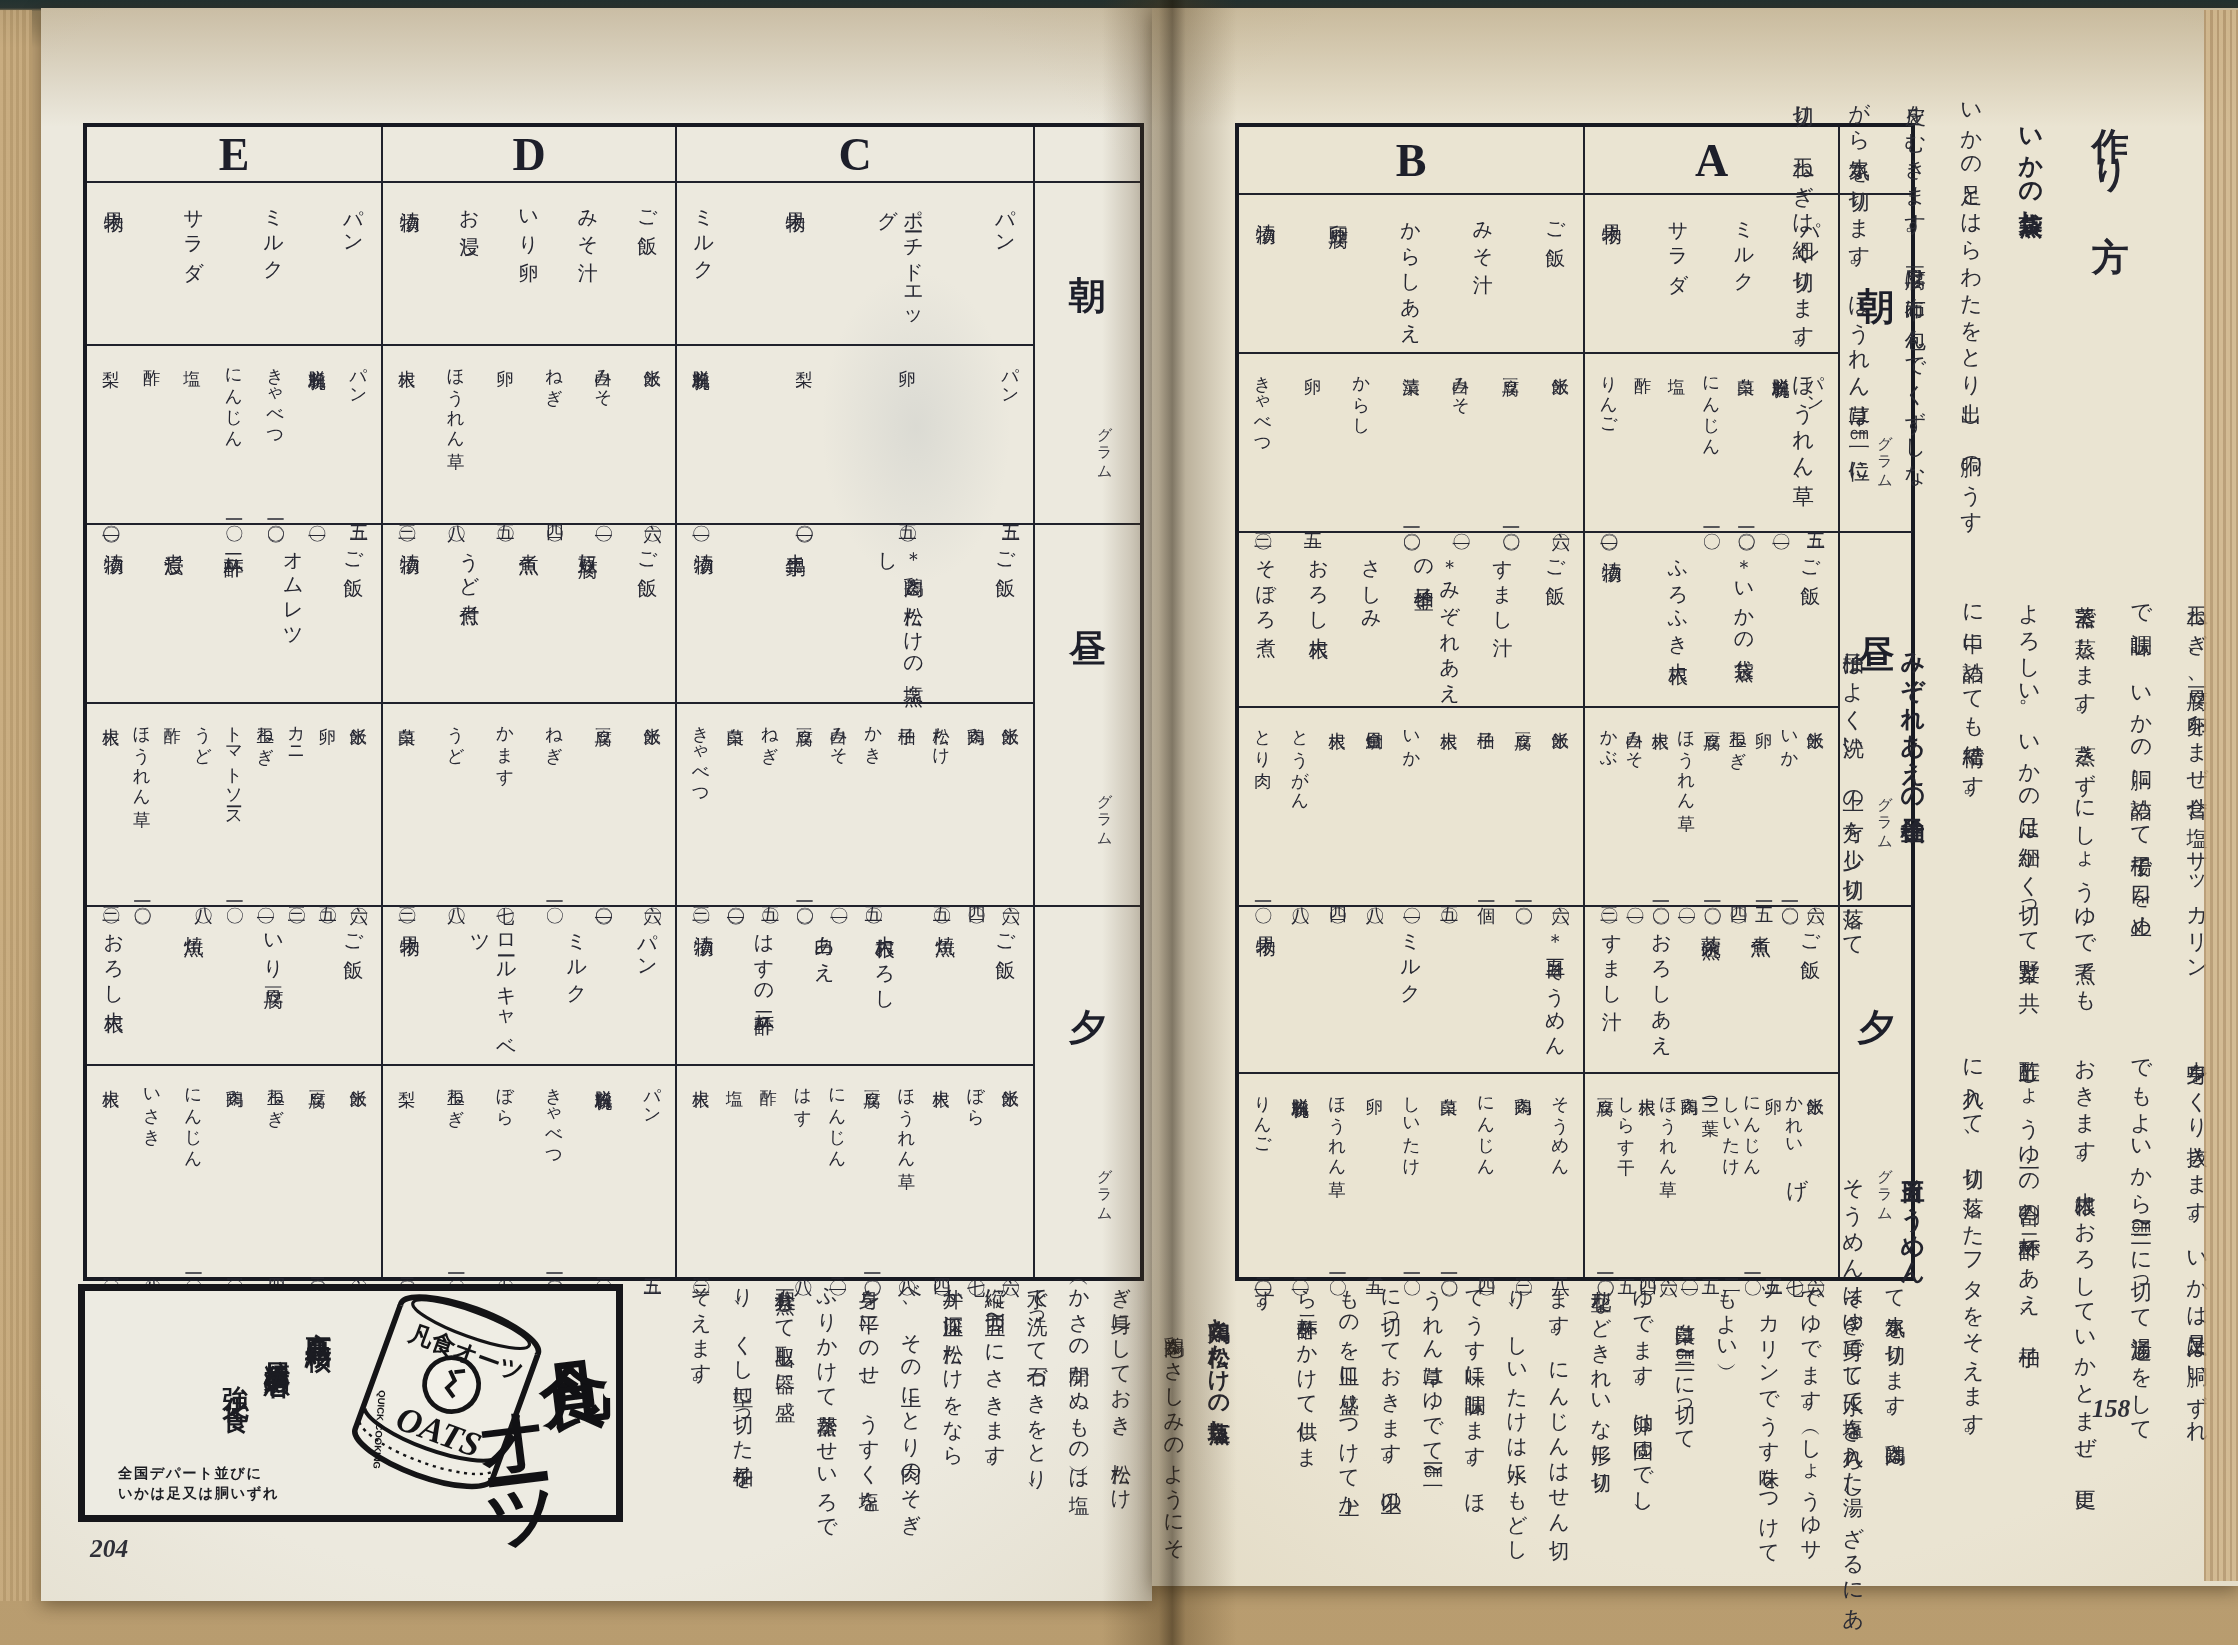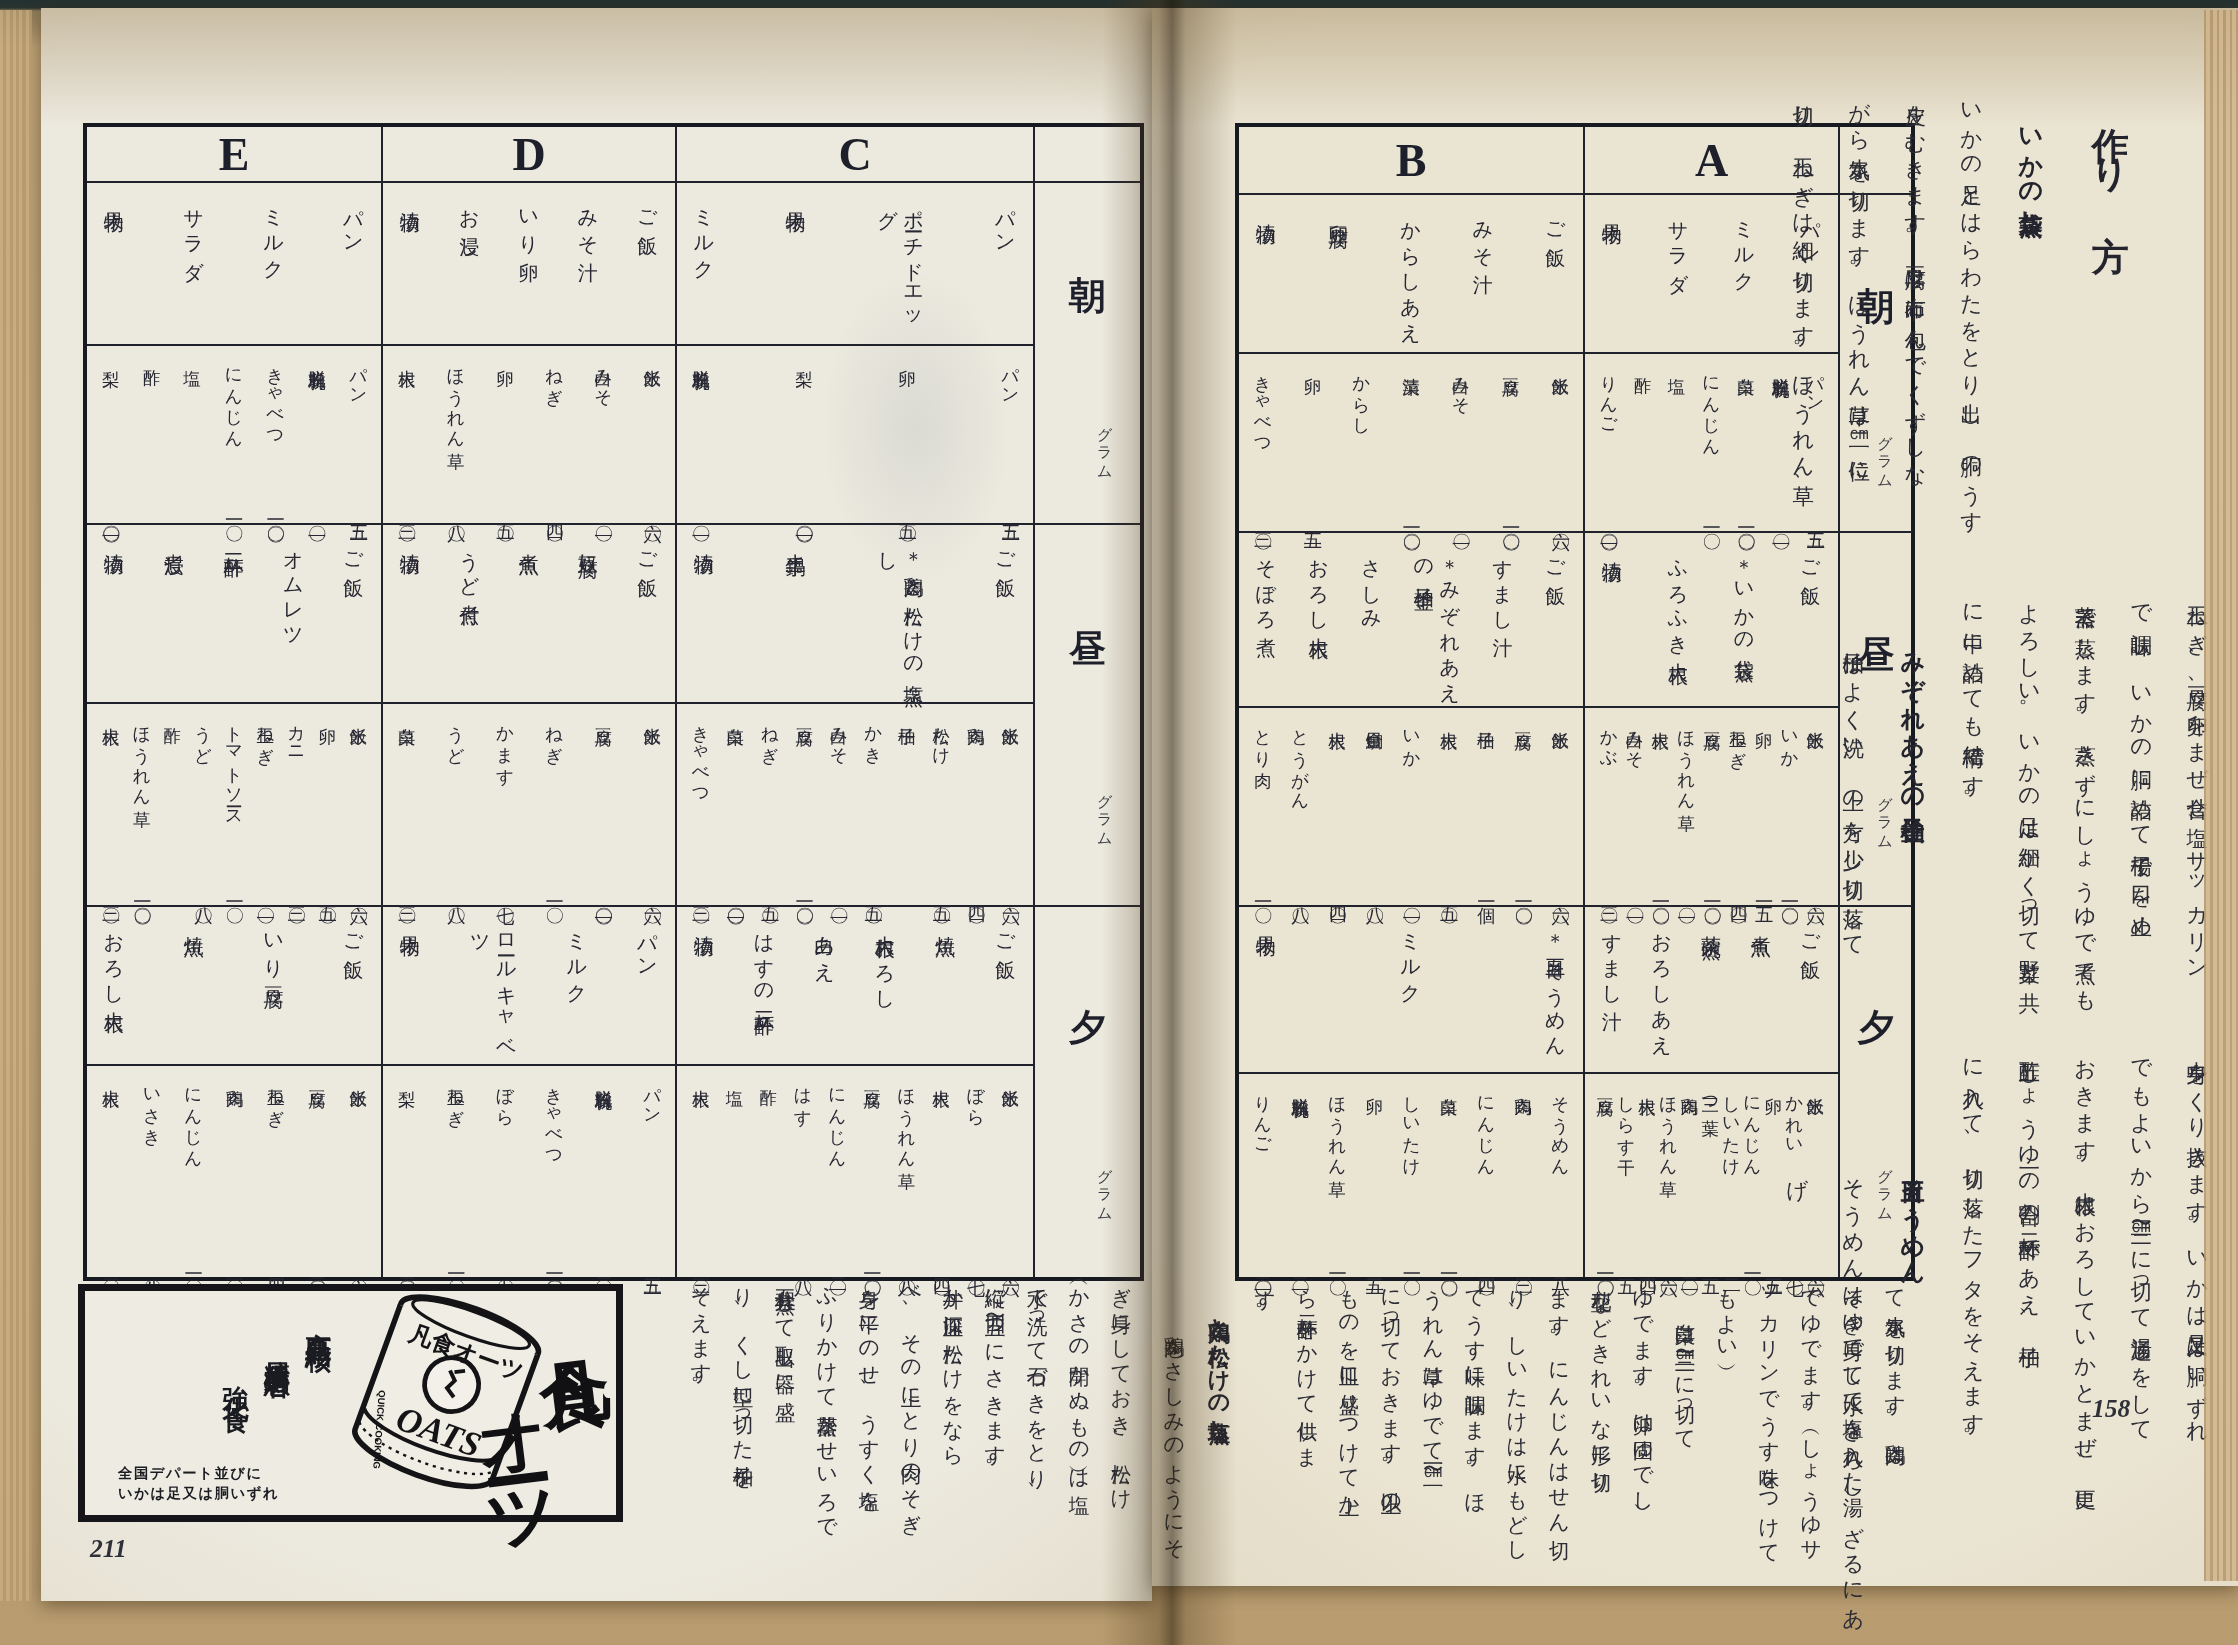--- a/index.html
+++ b/index.html
@@ -485,21 +485,21 @@
       <div id="ad-logo">
         <div class="logo-col l1">凡食</div>
         <div class="logo-col l2">オーツ</div>
       </div>
       <div id="ad-note">
         <div>全国デパート並びに</div>
         <div>いかは足又は胴いずれ</div>
       </div>
     </div>
 
-    <div class="pagenum" id="pn-left">211</div>
+    <div class="pagenum" id="pn-left">204</div>
   </div>
 
   <div class="page" id="page-right">
     <div class="meal-table" id="tbl-right">
         <div class="cell head-cell" style="grid-area: 1 / 1;">B</div>
         <div class="cell menu-cell" style="grid-area: 2 / 1;">
           <div class="dish">ご飯</div>
           <div class="dish">みそ汁</div>
           <div class="dish">からしあえ</div>
           <div class="dish">卵豆腐</div>

